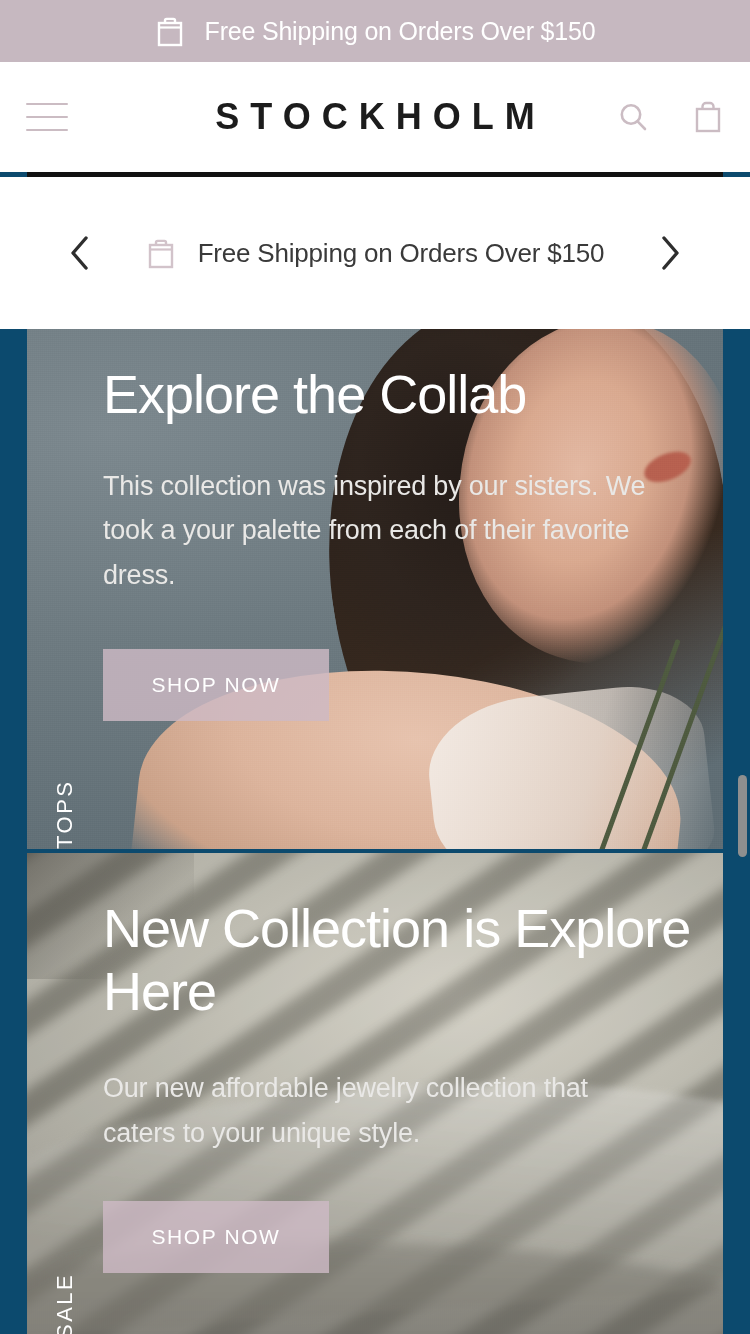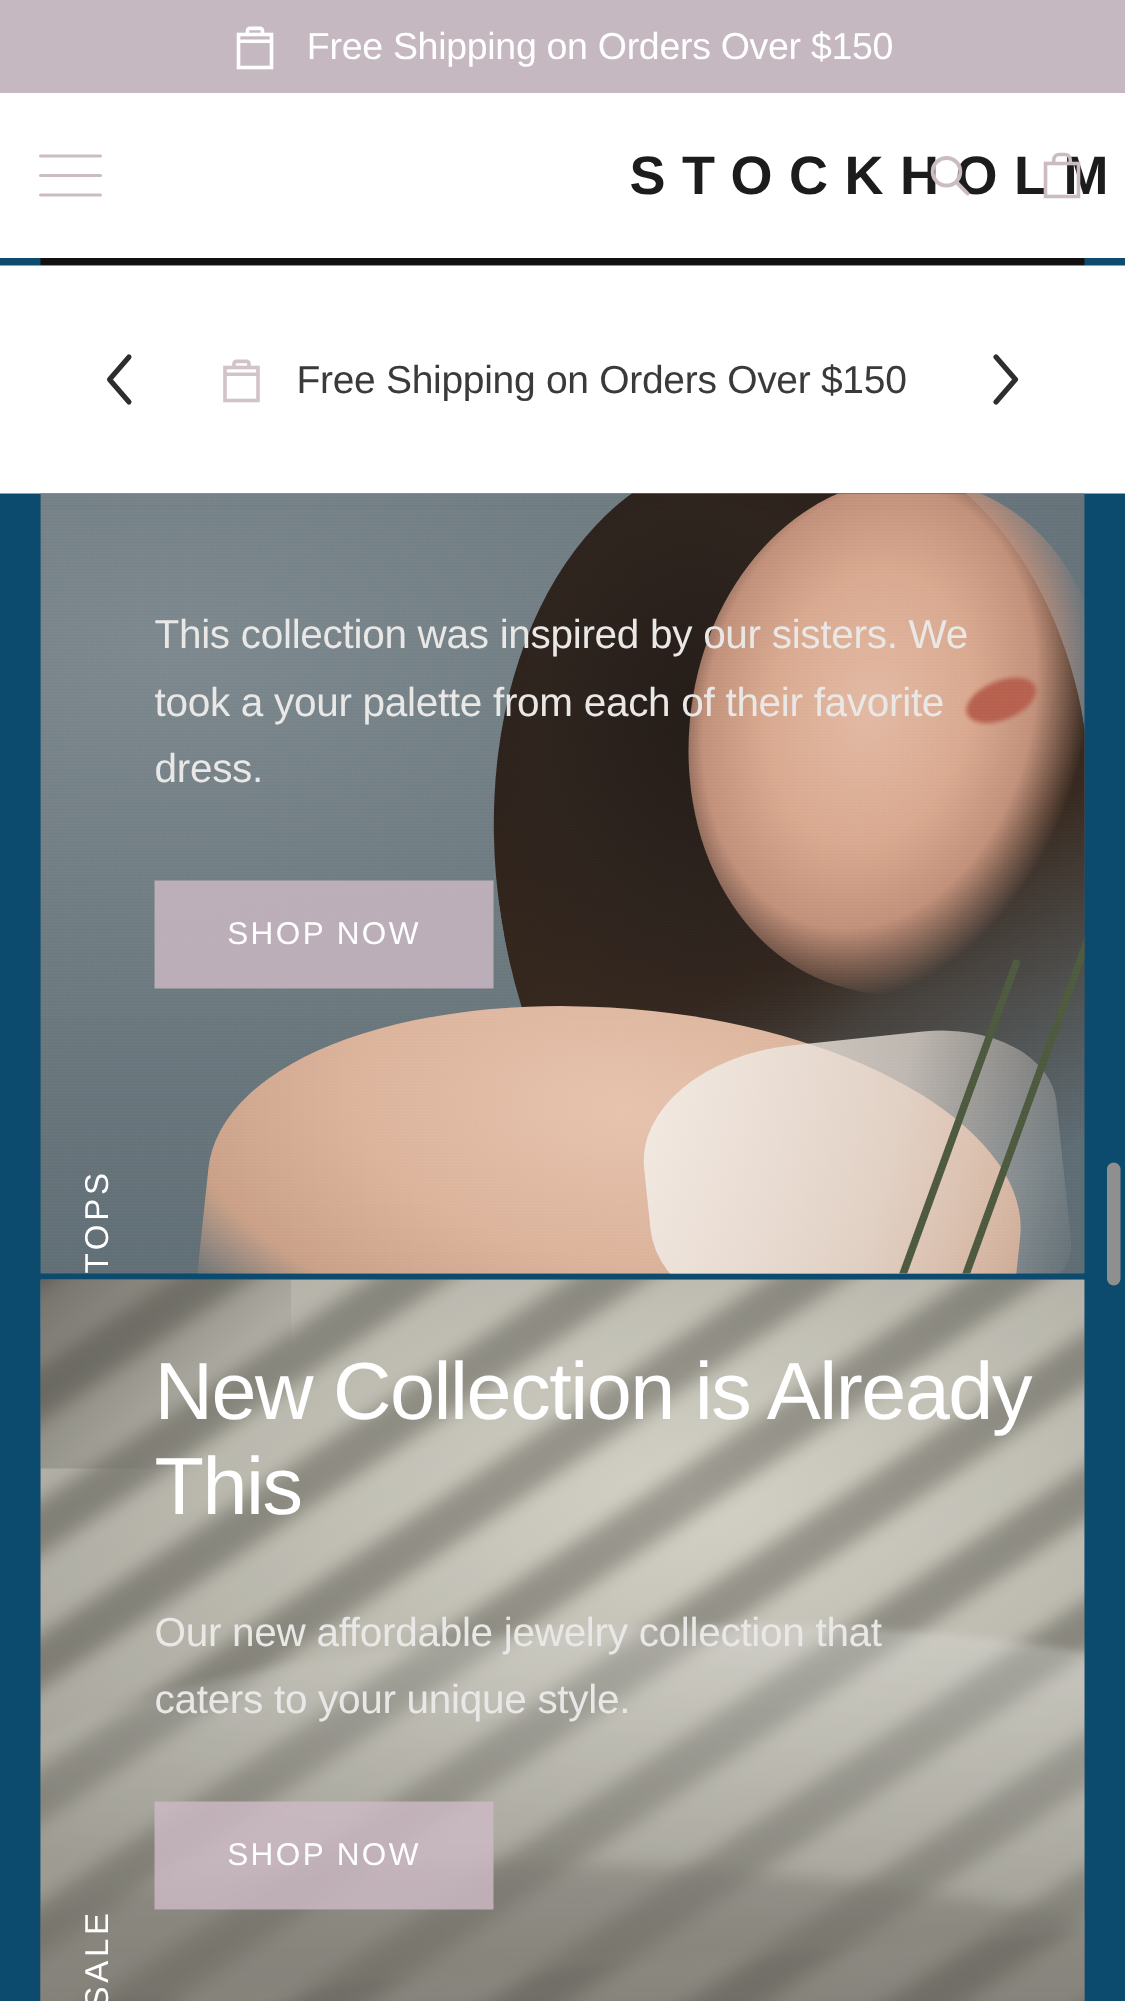--- a/index.html
+++ b/index.html
@@ -26,21 +26,21 @@
   .header {
     height:110px; width:100%;
     background:#fff;
     display:flex; align-items:center;
     padding:0 26px;
     position:relative;
   }
   .burger { width:46px; display:flex; flex-direction:column; gap:11px; cursor:pointer; }
   .burger i { display:block; height:2px; width:42px; background:#cbbcc3; border-radius:1px; }
   .logo {
-    position:absolute; left:0; right:0; text-align:right;
+    position:absolute; left:0; right:0; text-align:center;
     font-size:36px; font-weight:bold; letter-spacing:11px;
     color:#1c1c1c; pointer-events:none;
     text-indent:11px;
   }
   .header-right {
     margin-left:auto; display:flex; align-items:center; gap:42px; z-index:2;
   }
   .ico-btn { cursor:pointer; display:flex; align-items:center; justify-content:center; }
 
   
@@ -269,40 +269,41 @@
         <div class="strap"></div>
         <div class="stem1"></div>
         <div class="stem2"></div>
         <div class="grain"></div>
       </div>
       <div class="hero-inner">
         <div class="vtag">
           <span>TOPS</span>
         </div>
         <div class="hero-body">
+          <div class="hero-title">Explore the Collab</div>
           <div class="hero-sub">This collection was inspired by our sisters. We took a your palette from each of their favorite dress.</div>
           <button class="shop-btn">SHOP NOW</button>
         </div>
       </div>
     </div>
 
     <div class="hero hero-2">
       <div class="hero-bg bg2">
         <div class="sheet"></div>
         <div class="blinds"></div>
         <div class="fold-a"></div>
         <div class="fold-b"></div>
         <div class="corner"></div>
       </div>
       <div class="hero-inner">
         <div class="vtag">
           <span>SALE</span>
         </div>
         <div class="hero-body">
-          <div class="hero-title">New Collection is Already This</div>
+          <div class="hero-title">New Collection is Explore Here</div>
           <div class="hero-sub">Our new affordable jewelry collection that caters to
 your unique style.</div>
           <button class="shop-btn">SHOP NOW</button>
         </div>
       </div>
     </div>
 
   </div>
 
   <div class="scrollbar"></div>

